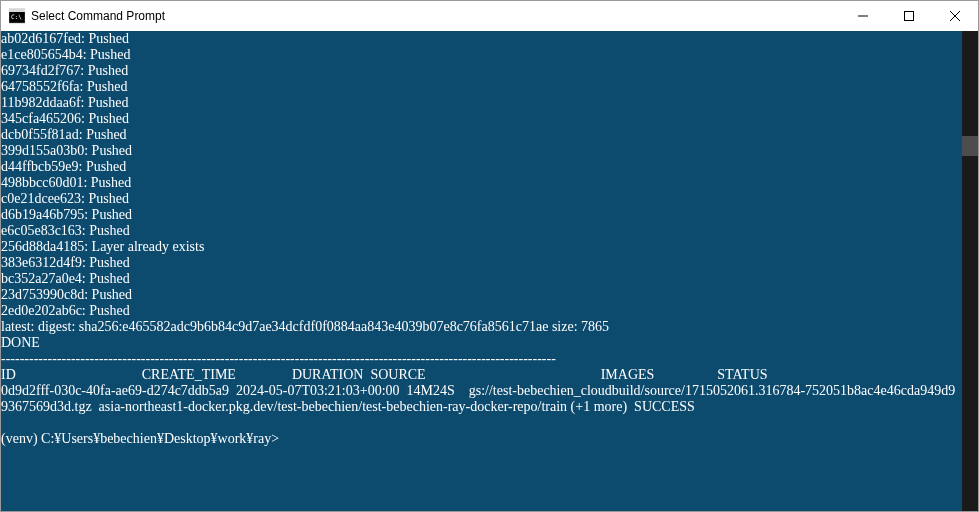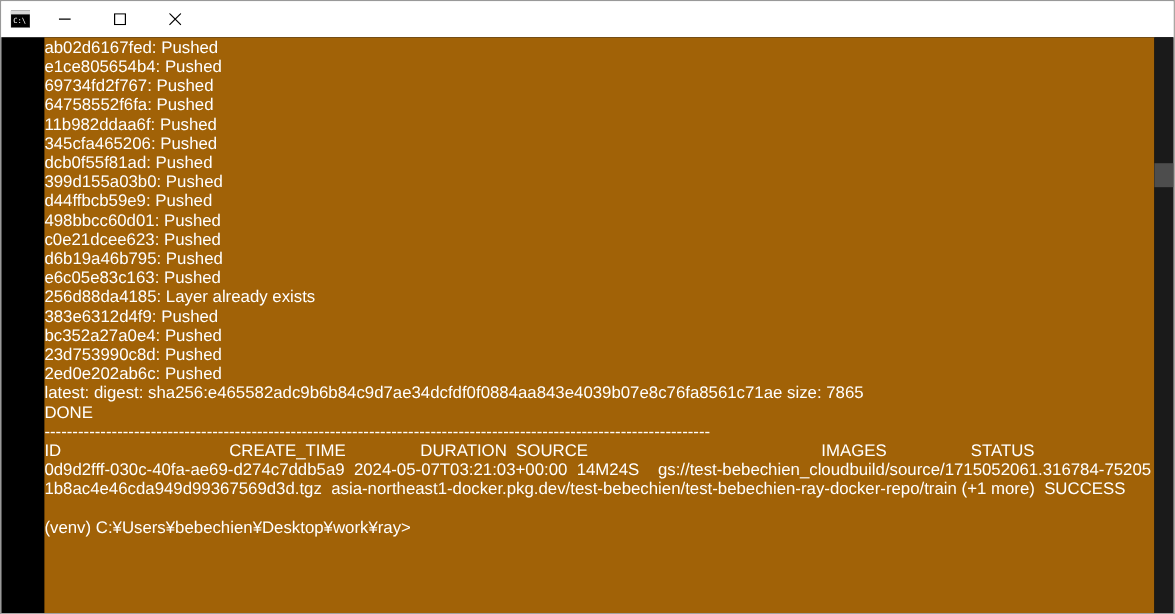--- a/index.html
+++ b/index.html
@@ -53,30 +53,29 @@
       border: none;
     }
     .terminal-area {
       flex: 1;
       display: flex;
       background: #000000;
       overflow: hidden;
     }
     .terminal {
       flex: 1;
-      background: #a16207;
+      background: #0c4a6e;
       color: #ffffff;
-      font-family: Liberation Sans, sans-serif;
+      font-family: Liberation Serif, serif;
       font-size: 14px;
       line-height: 16px;
       white-space: pre-wrap;
       word-break: break-all;
       overflow: hidden;
       padding: 0;
-      margin-left: 36px;
     }
     .scrollbar {
       width: 16px;
       background: #1a1a1a;
       position: relative;
     }
     .scrollbar-thumb {
       width: 16px;
       height: 20px;
       background: #4d4d4d;
@@ -88,20 +87,21 @@
 <body>
 
 <div class="titlebar">
   <div class="titlebar-icon">
     <svg width="16" height="16" viewBox="0 0 16 16">
       <rect x="0" y="1" width="16" height="14" fill="#000000" stroke="#888888" stroke-width="0.5"></rect>
       <rect x="0" y="1" width="16" height="3" fill="#d8d8d8"></rect>
       <text x="2" y="11" font-size="6" fill="#ffffff" font-family="monospace">C:\</text>
     </svg>
   </div>
+  <div class="titlebar-title">Select Command Prompt</div>
   <div class="titlebar-buttons">
     <button class="titlebar-btn">
       <svg width="10" height="10" viewBox="0 0 10 10">
         <line x1="0" y1="5" x2="10" y2="5" stroke="#000000" stroke-width="1"></line>
       </svg>
     </button>
     <button class="titlebar-btn">
       <svg width="10" height="10" viewBox="0 0 10 10">
         <rect x="0.5" y="0.5" width="9" height="9" stroke="#000000" stroke-width="1" fill="none"></rect>
       </svg>

